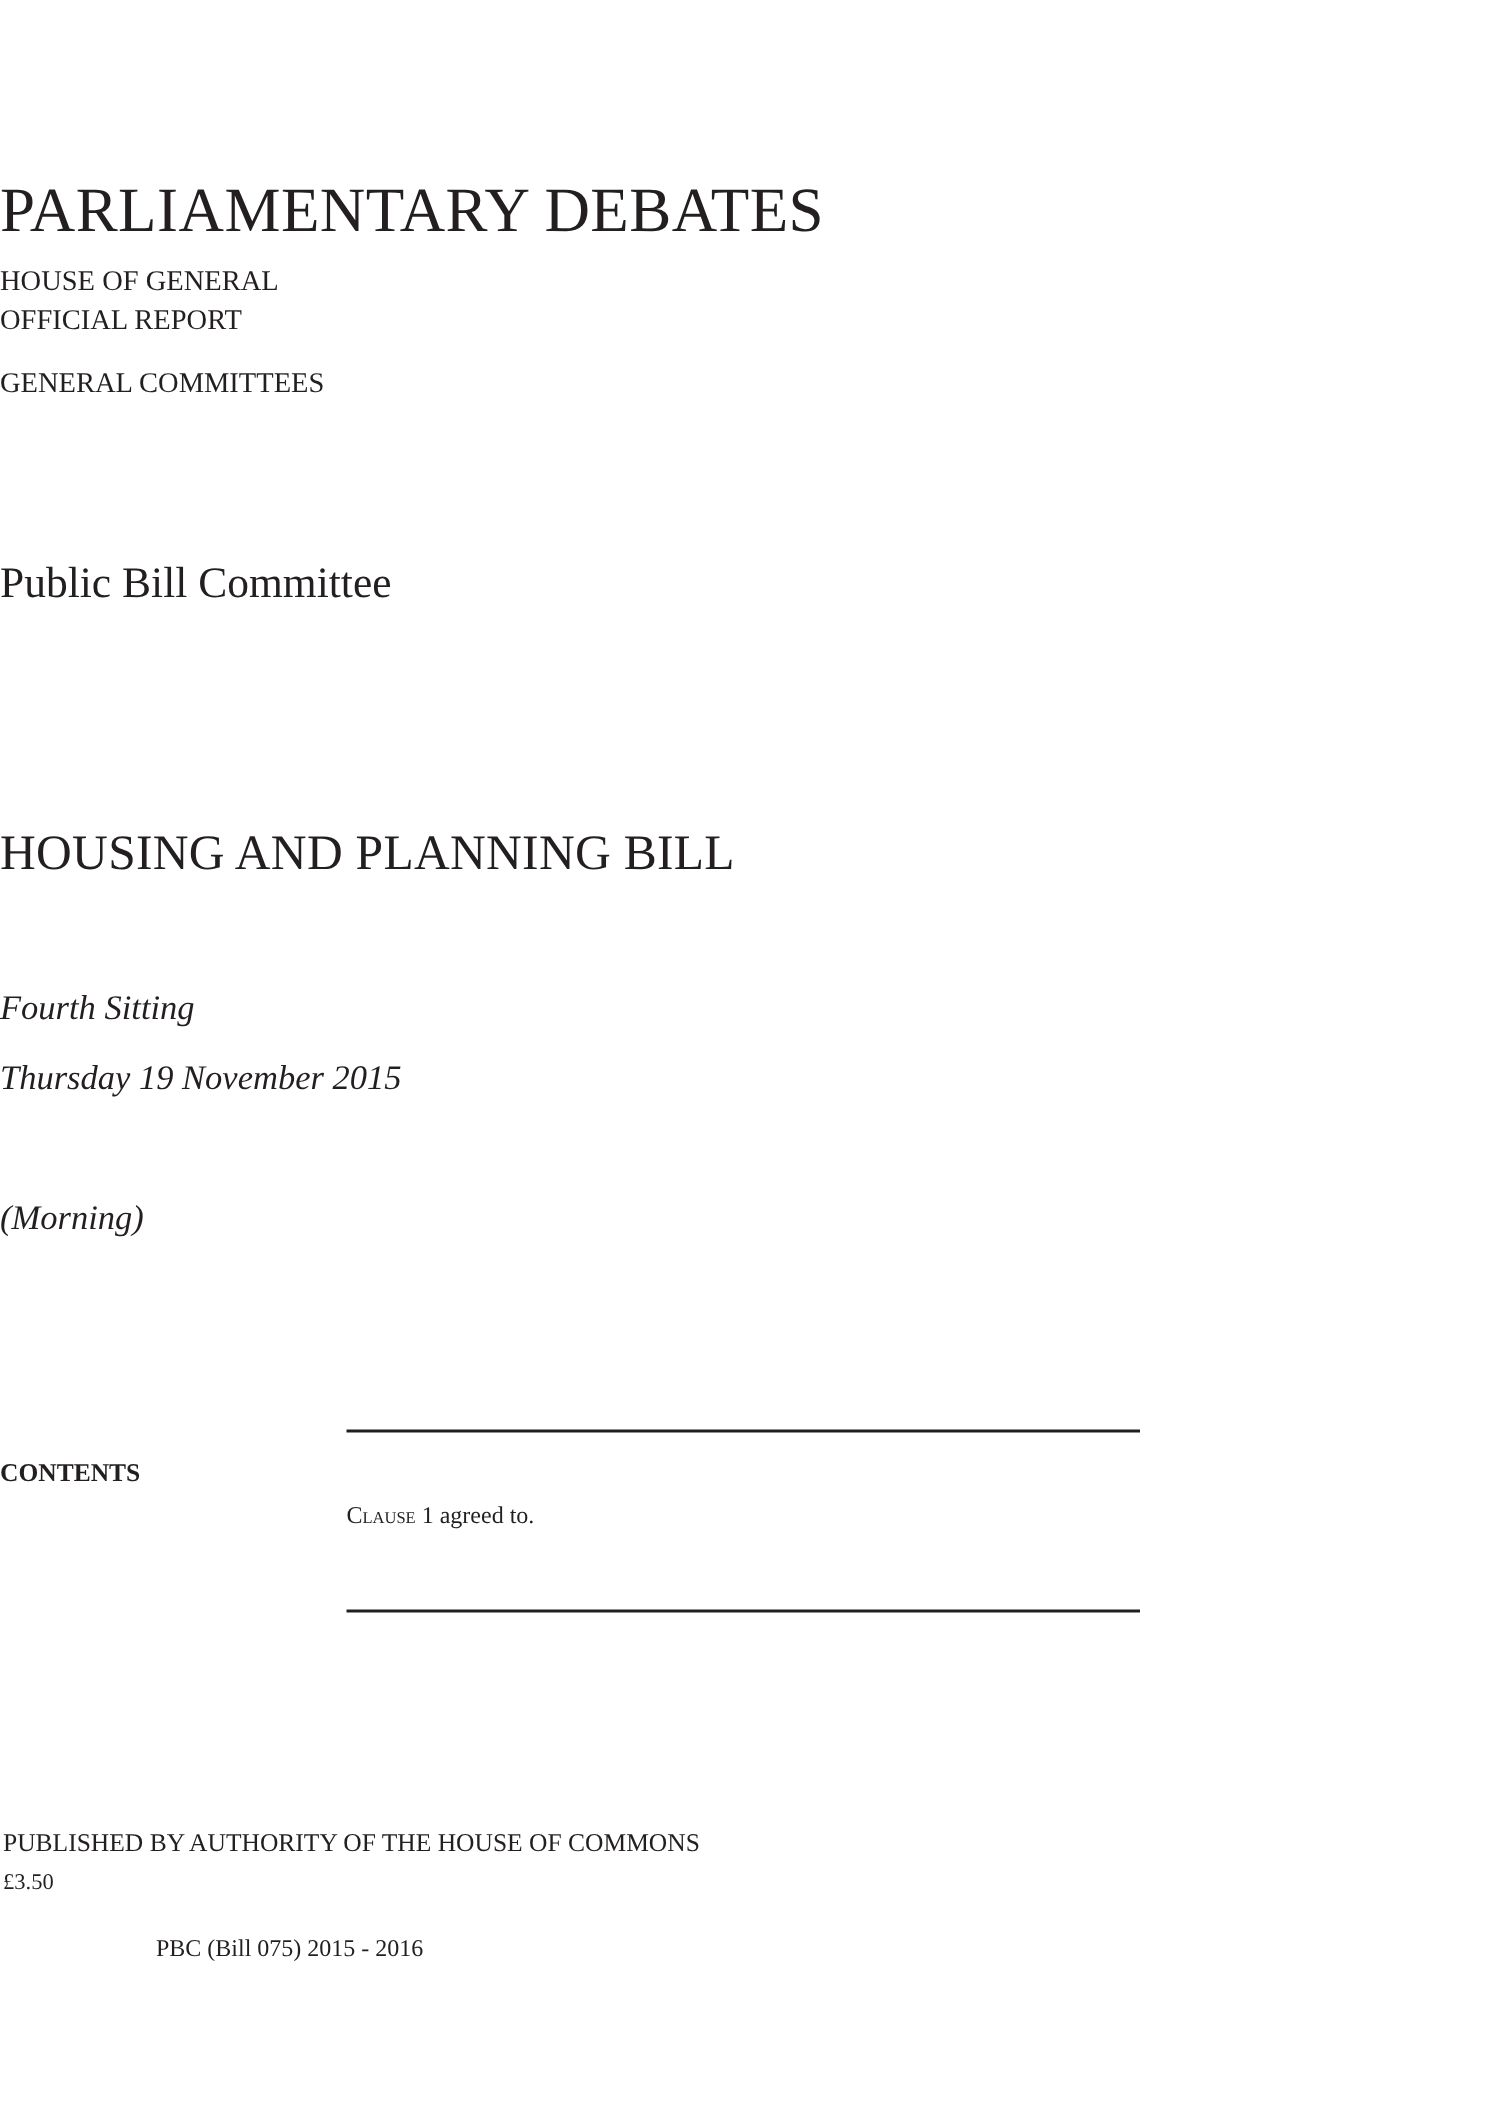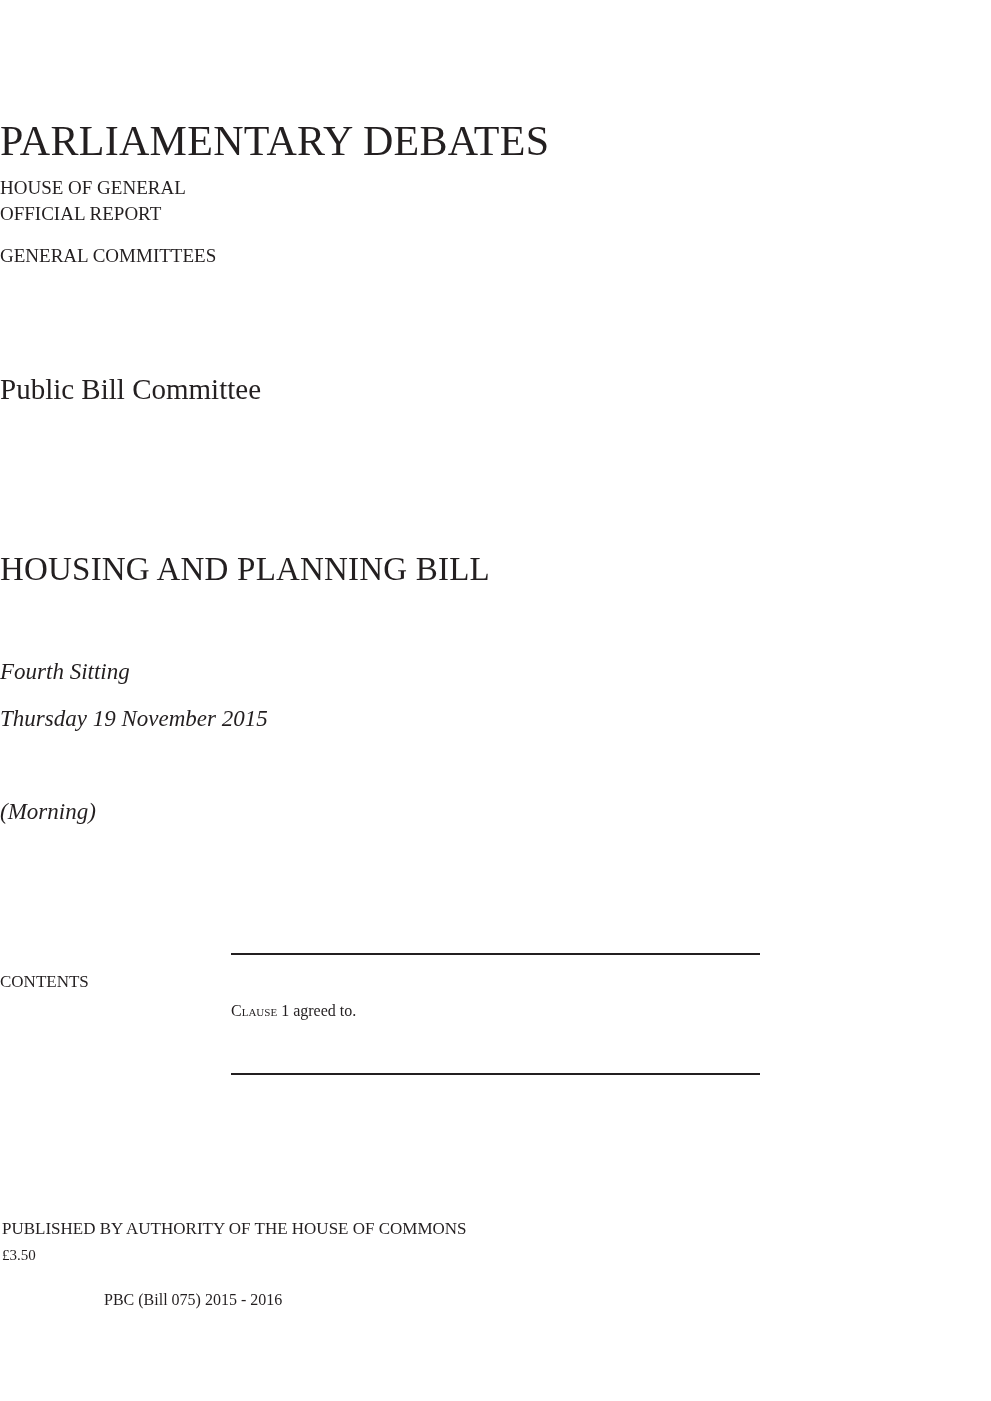--- a/index.html
+++ b/index.html
@@ -15,21 +15,21 @@
     .sub3 { top: 227px; margin-top: 15px; }
     .committee { top: 370px; font-size: 29px; line-height: 38px; }
     .bill { top: 548px; font-size: 33px; line-height: 42px; letter-spacing: 0.2px; }
     .it { font-style: italic; font-size: 23px; line-height: 30px; }
     .sitting { top: 657px; }
     .date { top: 704px; }
     .session { top: 751px; margin-top: 46px; }
     .rule { position: absolute; left: 231px; width: 529px; height: 2px; background: #231f20; }
     .rule-top { top: 953px; }
     .rule-bottom { top: 1073px; }
-    .contents-head { top: 971px; font-size: 17px; line-height: 22px; }
+    .contents-head { top: 971px; font-size: 17px; line-height: 22px; font-weight: bold; }
     .contents-list { position: absolute; left: 231px; top: 1001px; width: 529px; font-size: 16px; line-height: 20.5px; }
     .contents-list div { white-space: nowrap; }
     .sc { font-variant: small-caps; }
     .published { top: 1218px; font-size: 17px; line-height: 22px; left: 2px; }
     .price { top: 1245px; font-size: 15px; line-height: 20px; left: 2px; }
     .ref { position: absolute; left: 104px; top: 1289px; font-size: 16px; line-height: 22px; white-space: nowrap; }
   </style>
 </head>
 <body>
 

